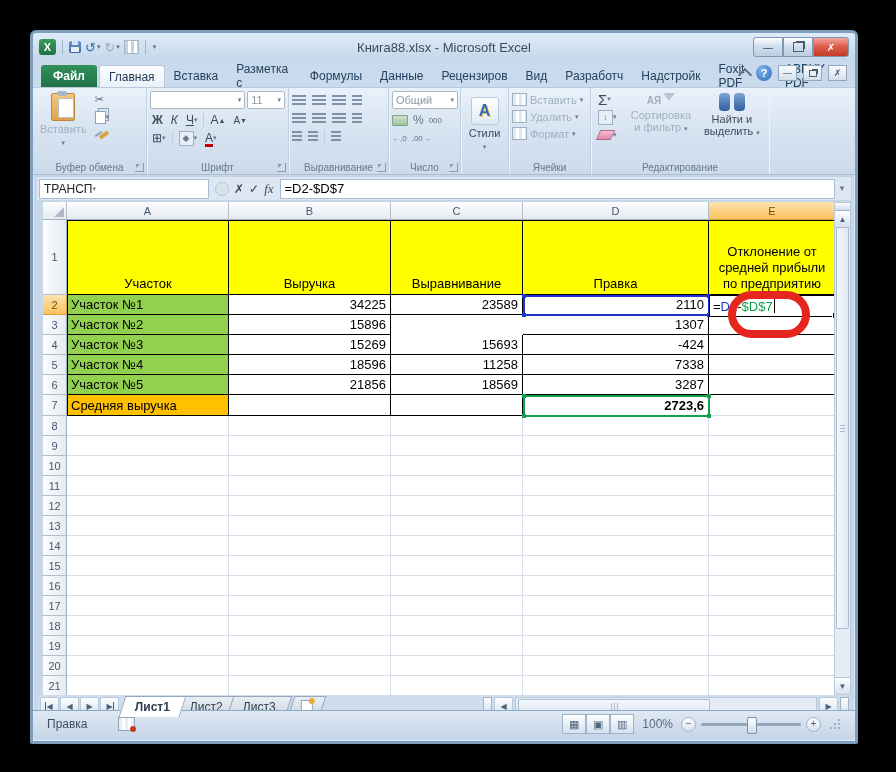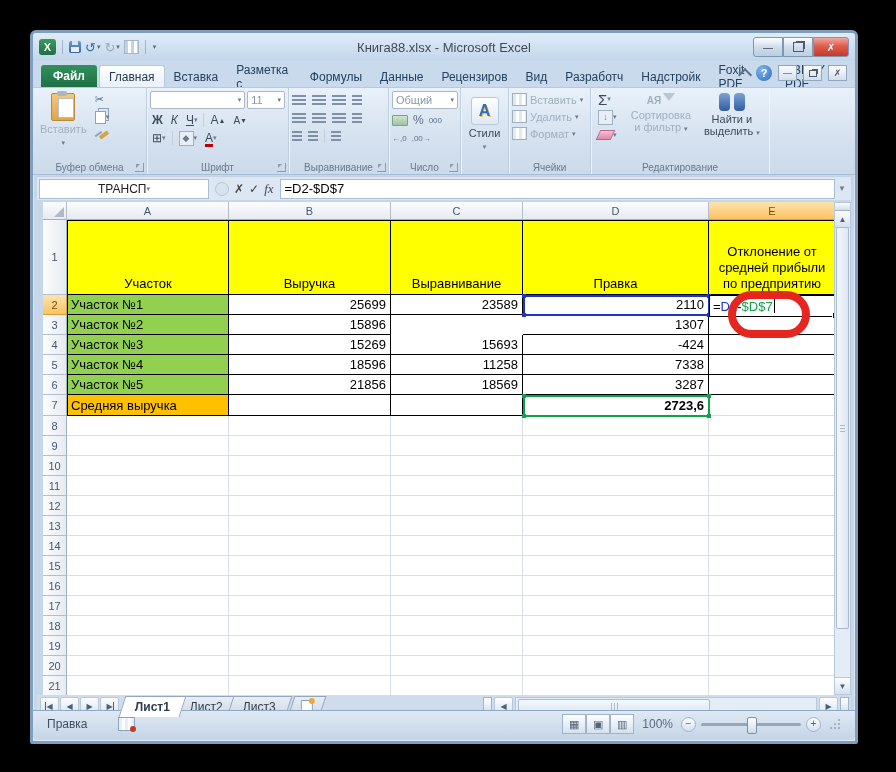--- a/index.html
+++ b/index.html
@@ -95,21 +95,21 @@
   .binoc{width:26px;height:18px;position:relative;}
   .binoc:before,.binoc:after{content:"";position:absolute;top:0;width:11px;height:18px;border-radius:4px;
         background:linear-gradient(#7fa3d4,#2f5d9e);}
   .binoc:before{left:0;} .binoc:after{right:0;}
   .sortAZ{font-size:10px;font-weight:bold;color:#9fb0c0;line-height:9px;text-align:center;}
   .funnel{width:0;height:0;border:6px solid transparent;border-top:8px solid #b8c6d6;margin-left:2px;}
   
   .fbar{position:absolute;left:4px;top:143px;right:4px;height:24px;background:#dce7f3;
         border-top:1px solid #c2d2e4;display:flex;align-items:center;padding:0 2px;box-sizing:border-box;}
   .namebox{width:160px;height:18px;background:#fff;border:1px solid #a9bed3;display:flex;align-items:center;
-           justify-content:center;padding:0 4px;font-size:12px;color:#222;}
+           justify-content:flex-start;padding:0 4px;font-size:12px;color:#222;}
   .fbtns{display:flex;align-items:center;gap:5px;margin:0 6px;}
   .fcircle{width:12px;height:12px;border-radius:50%;background:#d8e2ec;border:1px solid #b6c4d4;}
   .fx{font-family:"Liberation Serif",serif;font-style:italic;font-size:13px;color:#3d4b5c;}
   .fcancel,.fenter{font-size:12px;color:#444;}
   .finput{flex:1;height:18px;background:#fff;border:1px solid #a9bed3;display:flex;align-items:center;
           padding:0 4px;font-size:13px;color:#000;}
   .fexp{width:14px;text-align:center;font-size:8px;color:#6b7b8c;}
   
   .grid{position:absolute;left:10px;top:169px;width:796px;height:493px;background:#fff;overflow:hidden;}
   .colhdrs{display:flex;height:18px;}
@@ -242,21 +242,21 @@
       <div class="wb min">—</div>
       <div class="wb">
           <span class="rest"></span>
         </div>
       <div class="wb close">✗</div>
     </div>
   </div>
 
   <div class="tabrow">
     <div class="ftab">Файл</div>
-    <div style="display:flex;align-items:flex-end;">
+    <div style="display:flex;align-items:flex-start;">
         <div class="rtab active">Главная</div>
         <div class="rtab">Вставка</div>
         <div class="rtab">Разметка с</div>
         <div class="rtab">Формулы</div>
         <div class="rtab">Данные</div>
         <div class="rtab">Рецензиров</div>
         <div class="rtab">Вид</div>
         <div class="rtab">Разработч</div>
         <div class="rtab">Надстройк</div>
         <div class="rtab">Foxit PDF</div>
@@ -486,21 +486,21 @@
           <div class="cell blk bt header" style="width: 127px; background: rgb(255, 255, 0);">
             <span>Отклонение от средней прибыли по предприятию</span>
           </div>
         </div>
         <div class="grow" style="height: 20px;">
           <div class="rowhdr hl">2</div>
           <div class="cell blk bl label" style="width: 162px; background: rgb(146, 208, 80);">
             <span>Участок №1</span>
           </div>
           <div class="cell blk num" style="width: 162px;">
-            <span>25699</span>
+            <span>34225</span>
           </div>
           <div class="cell blk num" style="width: 132px;">
             <span>23589</span>
           </div>
           <div class="cell blk num" style="width: 186px;">
             <span>2110</span>
           </div>
           <div class="cell blk empty" style="width: 127px;"></div>
         </div>
         <div class="grow" style="height: 20px;">

